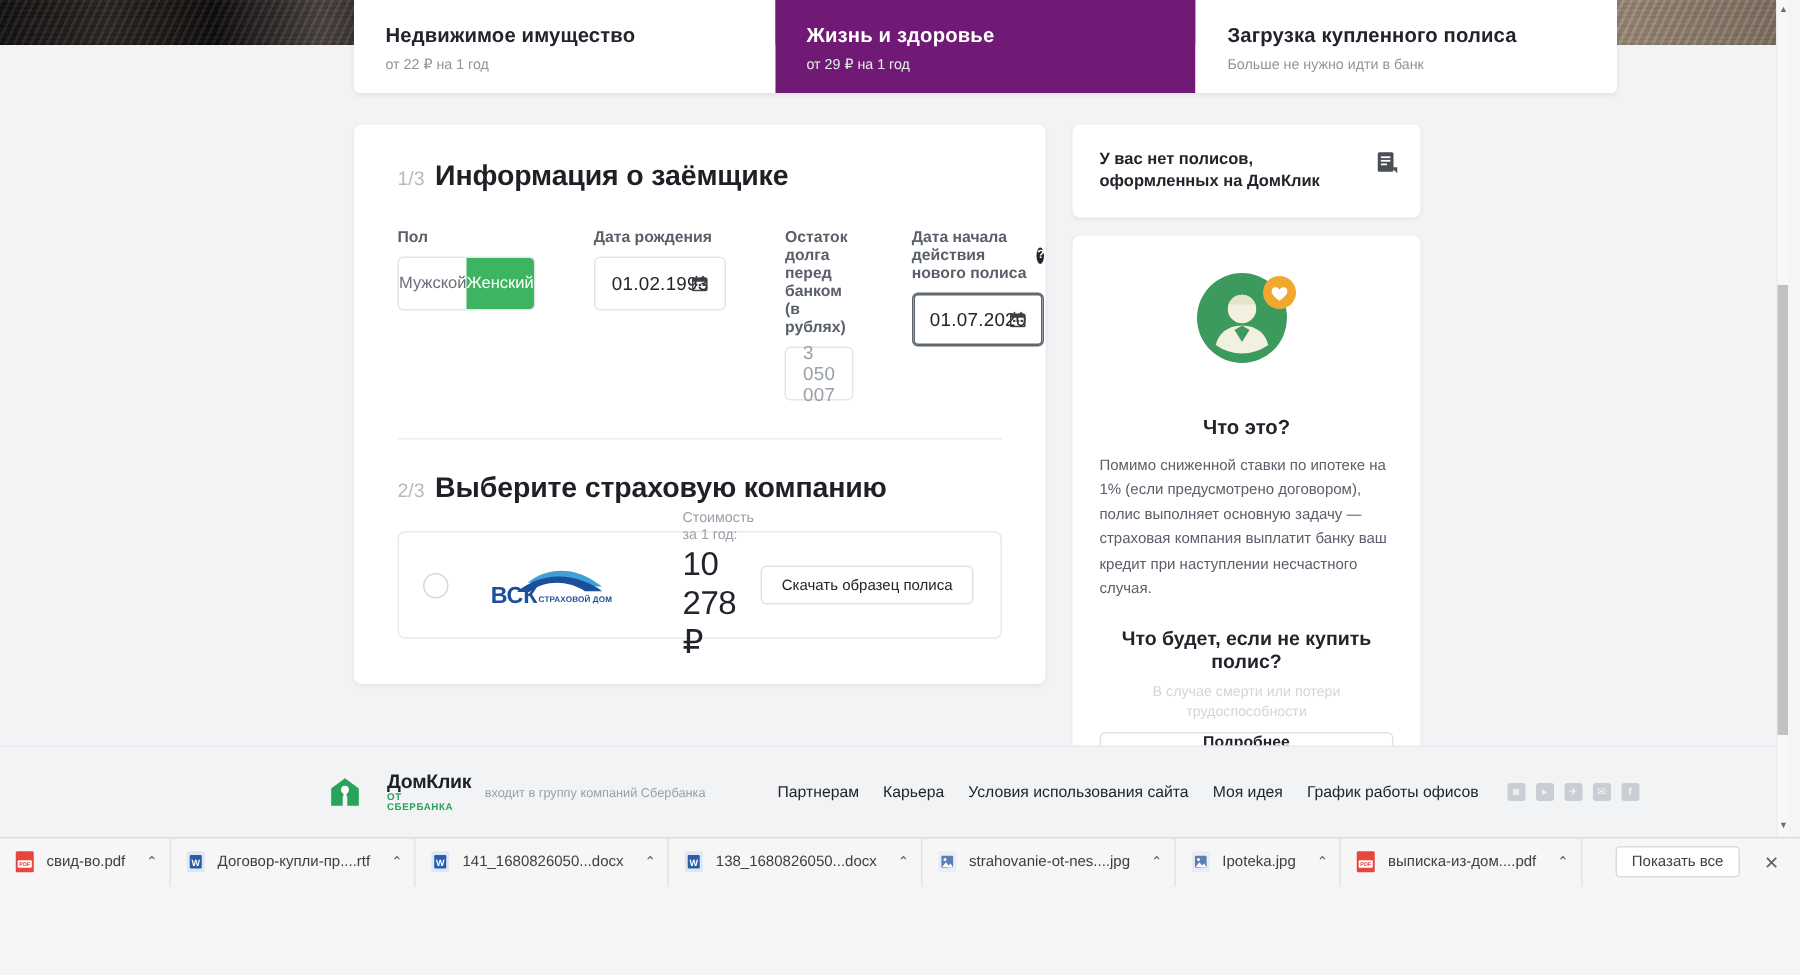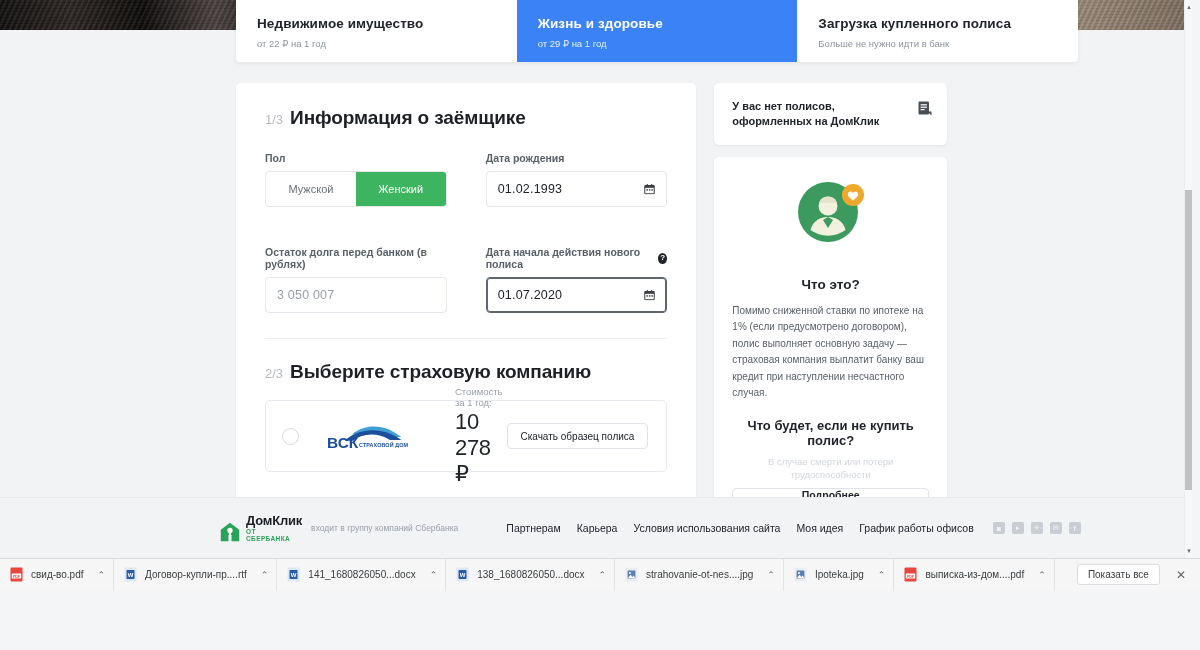--- a/index.html
+++ b/index.html
@@ -49,21 +49,21 @@
     overflow: hidden;
     box-shadow: 0 1px 4px rgba(0,0,0,.08);
   }
   .tab {
     flex: 1 1 0;
     background: #ffffff;
     padding: 16px 0 0 21px;
     cursor: pointer;
     position: relative;
   }
-  .tab.active { background: #3b82f6; }
+  .tab.active { background: #701a75; }
   .tab .t-title {
     font-size: 13.5px; font-weight: 700; color: #21252b;
     letter-spacing: .1px; line-height: 1.2;
   }
   .tab.active .t-title { color: #ffffff; }
   .tab .t-sub {
     margin-top: 6px;
     font-size: 9.5px; color: #8e959e; line-height: 1.2;
   }
   .tab.active .t-sub { color: #e1f3e6; }
@@ -84,21 +84,21 @@
 
   
   .sec-head { display: flex; align-items: baseline; gap: 7px; }
   .sec-num { font-size: 13px; color: #b5bac1; font-weight: 400; }
   .sec-title { font-size: 19px; font-weight: 700; color: #1d2024; letter-spacing: -.1px; }
 
   
   .form-grid {
     margin-top: 23px;
     display: grid;
-    grid-template-columns: 1fr 1fr;
+    grid-template-columns: 1fr 1fr 1fr 1fr;
     column-gap: 21px; row-gap: 20px; gap: 39px;
   }
   .field-label {
     font-size: 10.5px; color: #5a6069; font-weight: 700;
     margin-bottom: 7px; display: flex; align-items: center; gap: 5px;
   }
   .help-dot {
     width: 11px; height: 11px; border-radius: 50%;
     background: #21252b; color: #fff;
     font-size: 8px; font-weight: 700;
@@ -191,21 +191,21 @@
     position: absolute; left: 0; top: 497px;
     width: 1192px; height: 61px;
     background: #f2f3f5;
     border-top: 1px solid #e8eaed;
     display: flex; align-items: center;
   }
   .f-inner {
     width: 730px; margin-left: 220px;
     display: flex; align-items: center;
   }
-  .f-logo { display: flex; align-items: flex-end; gap: 6px; }
+  .f-logo { display: flex; align-items: center; gap: 18px; }
   .f-logo-txt { line-height: 1; }
   .f-logo-txt .l1 { font-size: 13px; font-weight: 700; color: #1d2024; letter-spacing: -.2px; }
   .f-logo-txt .l2 { font-size: 6.5px; font-weight: 700; color: #2aa35a; letter-spacing: .4px; margin-top: 2px; }
   .f-tagline { font-size: 8.5px; color: #9aa0a8; margin-left: 9px; white-space: nowrap; }
   .f-links { margin-left: 48px; display: flex; gap: 16px; }
   .f-links a {
     font-size: 10.5px; color: #21252b; text-decoration: none; white-space: nowrap; cursor: pointer;
   }
   .f-social { margin-left: 19px; display: flex; gap: 7px; }
   .soc {

